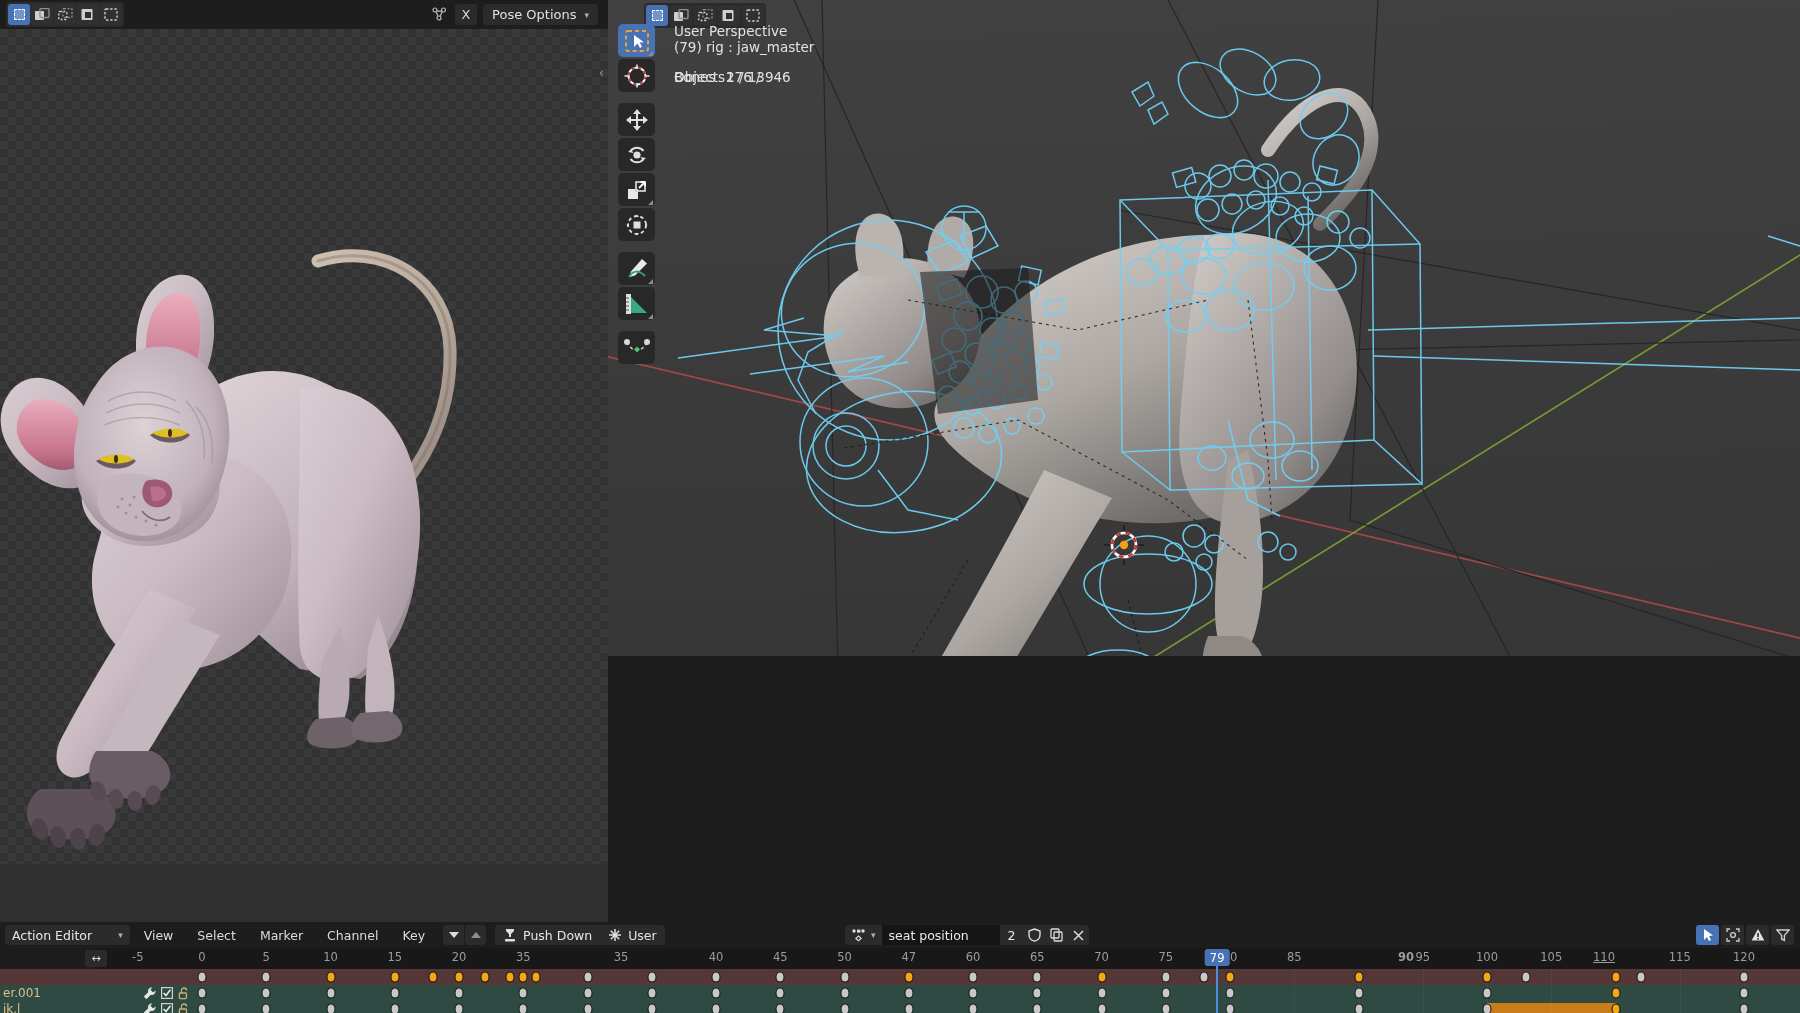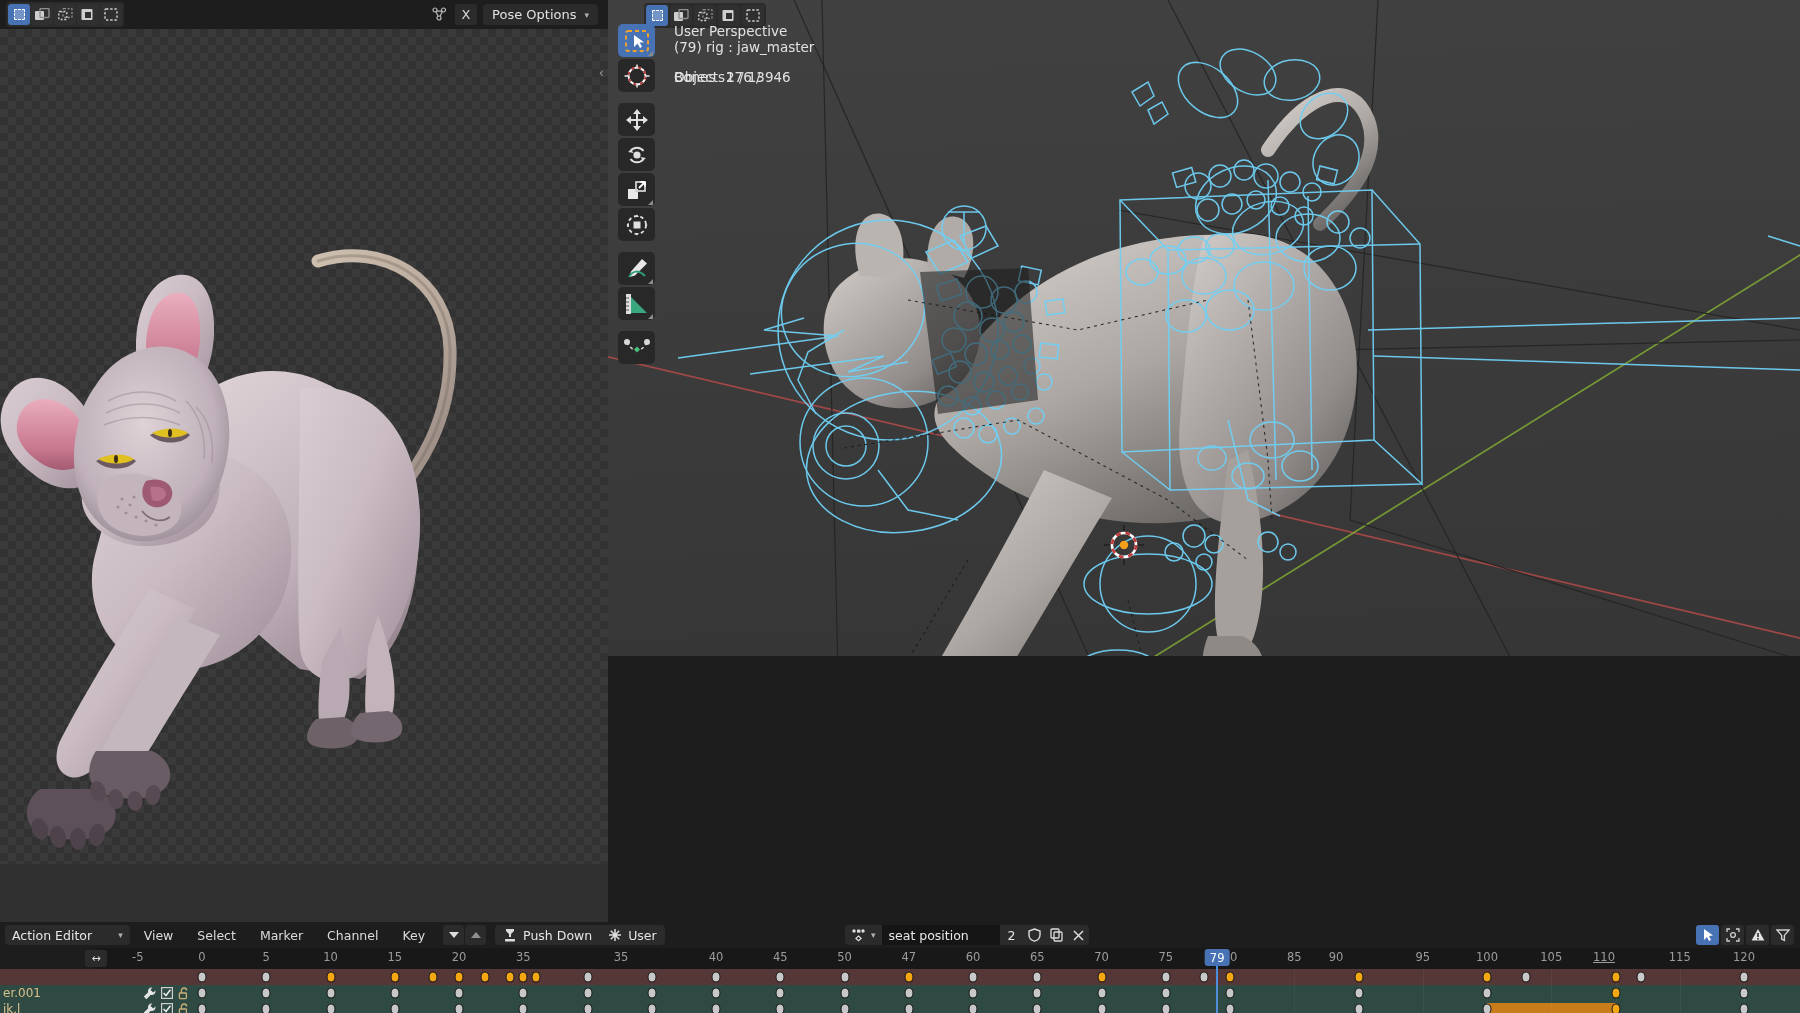--- a/index.html
+++ b/index.html
@@ -823,21 +823,21 @@
         <div class="tick" style="left: 716px;">40</div>
         <div class="tick" style="left: 780.25px;">45</div>
         <div class="tick" style="left: 844.5px;">50</div>
         <div class="tick" style="left: 908.75px;">47</div>
         <div class="tick" style="left: 973px;">60</div>
         <div class="tick" style="left: 1037.25px;">65</div>
         <div class="tick" style="left: 1101.5px;">70</div>
         <div class="tick" style="left: 1165.75px;">75</div>
         <div class="tick" style="left: 1230px;">80</div>
         <div class="tick" style="left: 1294.25px;">85</div>
-        <div class="tick" style="left: 1336px;">90</div>
+        <div class="tick" style="left: 1406px; font-weight: bold;">90</div>
         <div class="tick" style="left: 1422.75px;">95</div>
         <div class="tick" style="left: 1487px;">100</div>
         <div class="tick" style="left: 1551.25px;">105</div>
         <div class="tick" style="left: 1604px; text-decoration: underline;">110</div>
         <div class="tick" style="left: 1679.75px;">115</div>
         <div class="tick" style="left: 1744px;">120</div>
         <div class="playhead-chip" style="left: 1217.15px;">79</div>
       </div>
 
     <div id="rows">

